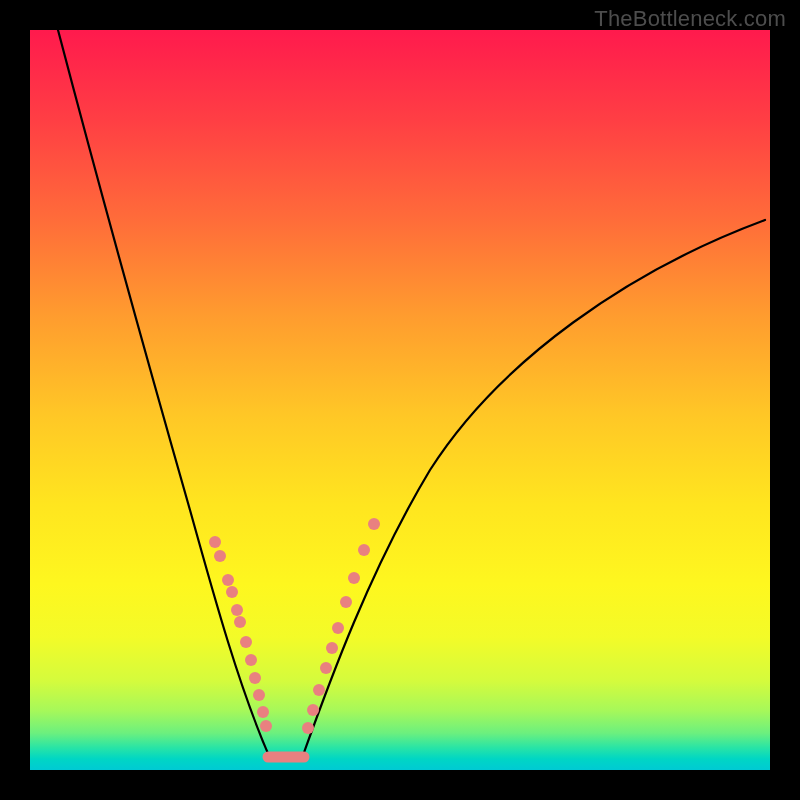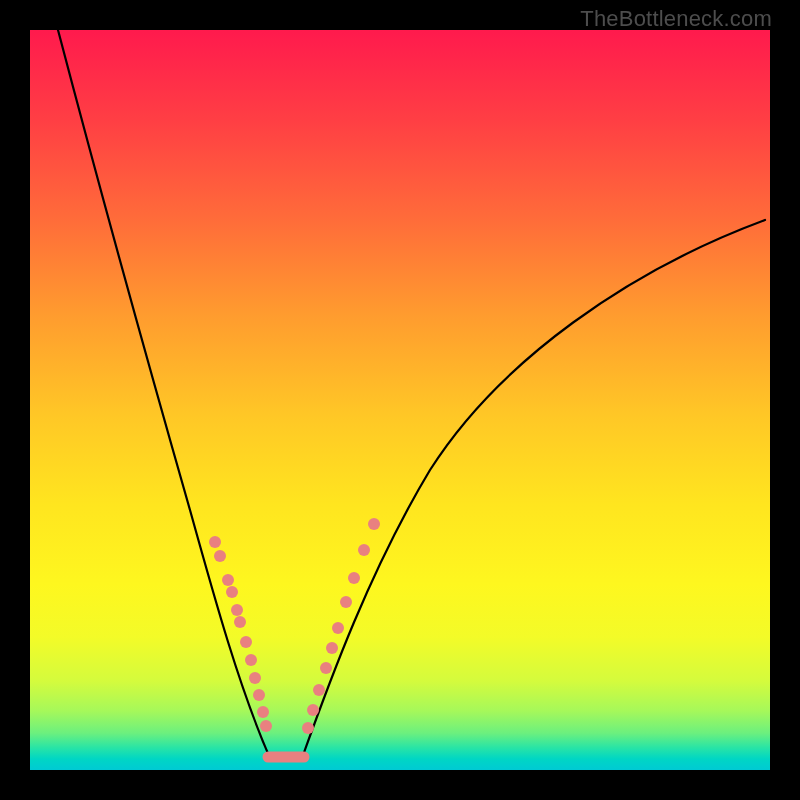--- a/index.html
+++ b/index.html
@@ -30,21 +30,21 @@
       #a6f85a 92%,
       #6cf07e 95%,
       #28e4a6 97%,
       #00d6c4 98.5%,
       #00cad4 100%
     );
   }
   .watermark {
     position: absolute;
     top: 6px;
-    right: 28px;
+    right: 14px;
     color: #4d4d4d;
     font-size: 22px;
     font-weight: 400;
     letter-spacing: 0.2px;
     user-select: none;
   }
   svg.overlay {
     position: absolute;
     left: 0;
     top: 0;

